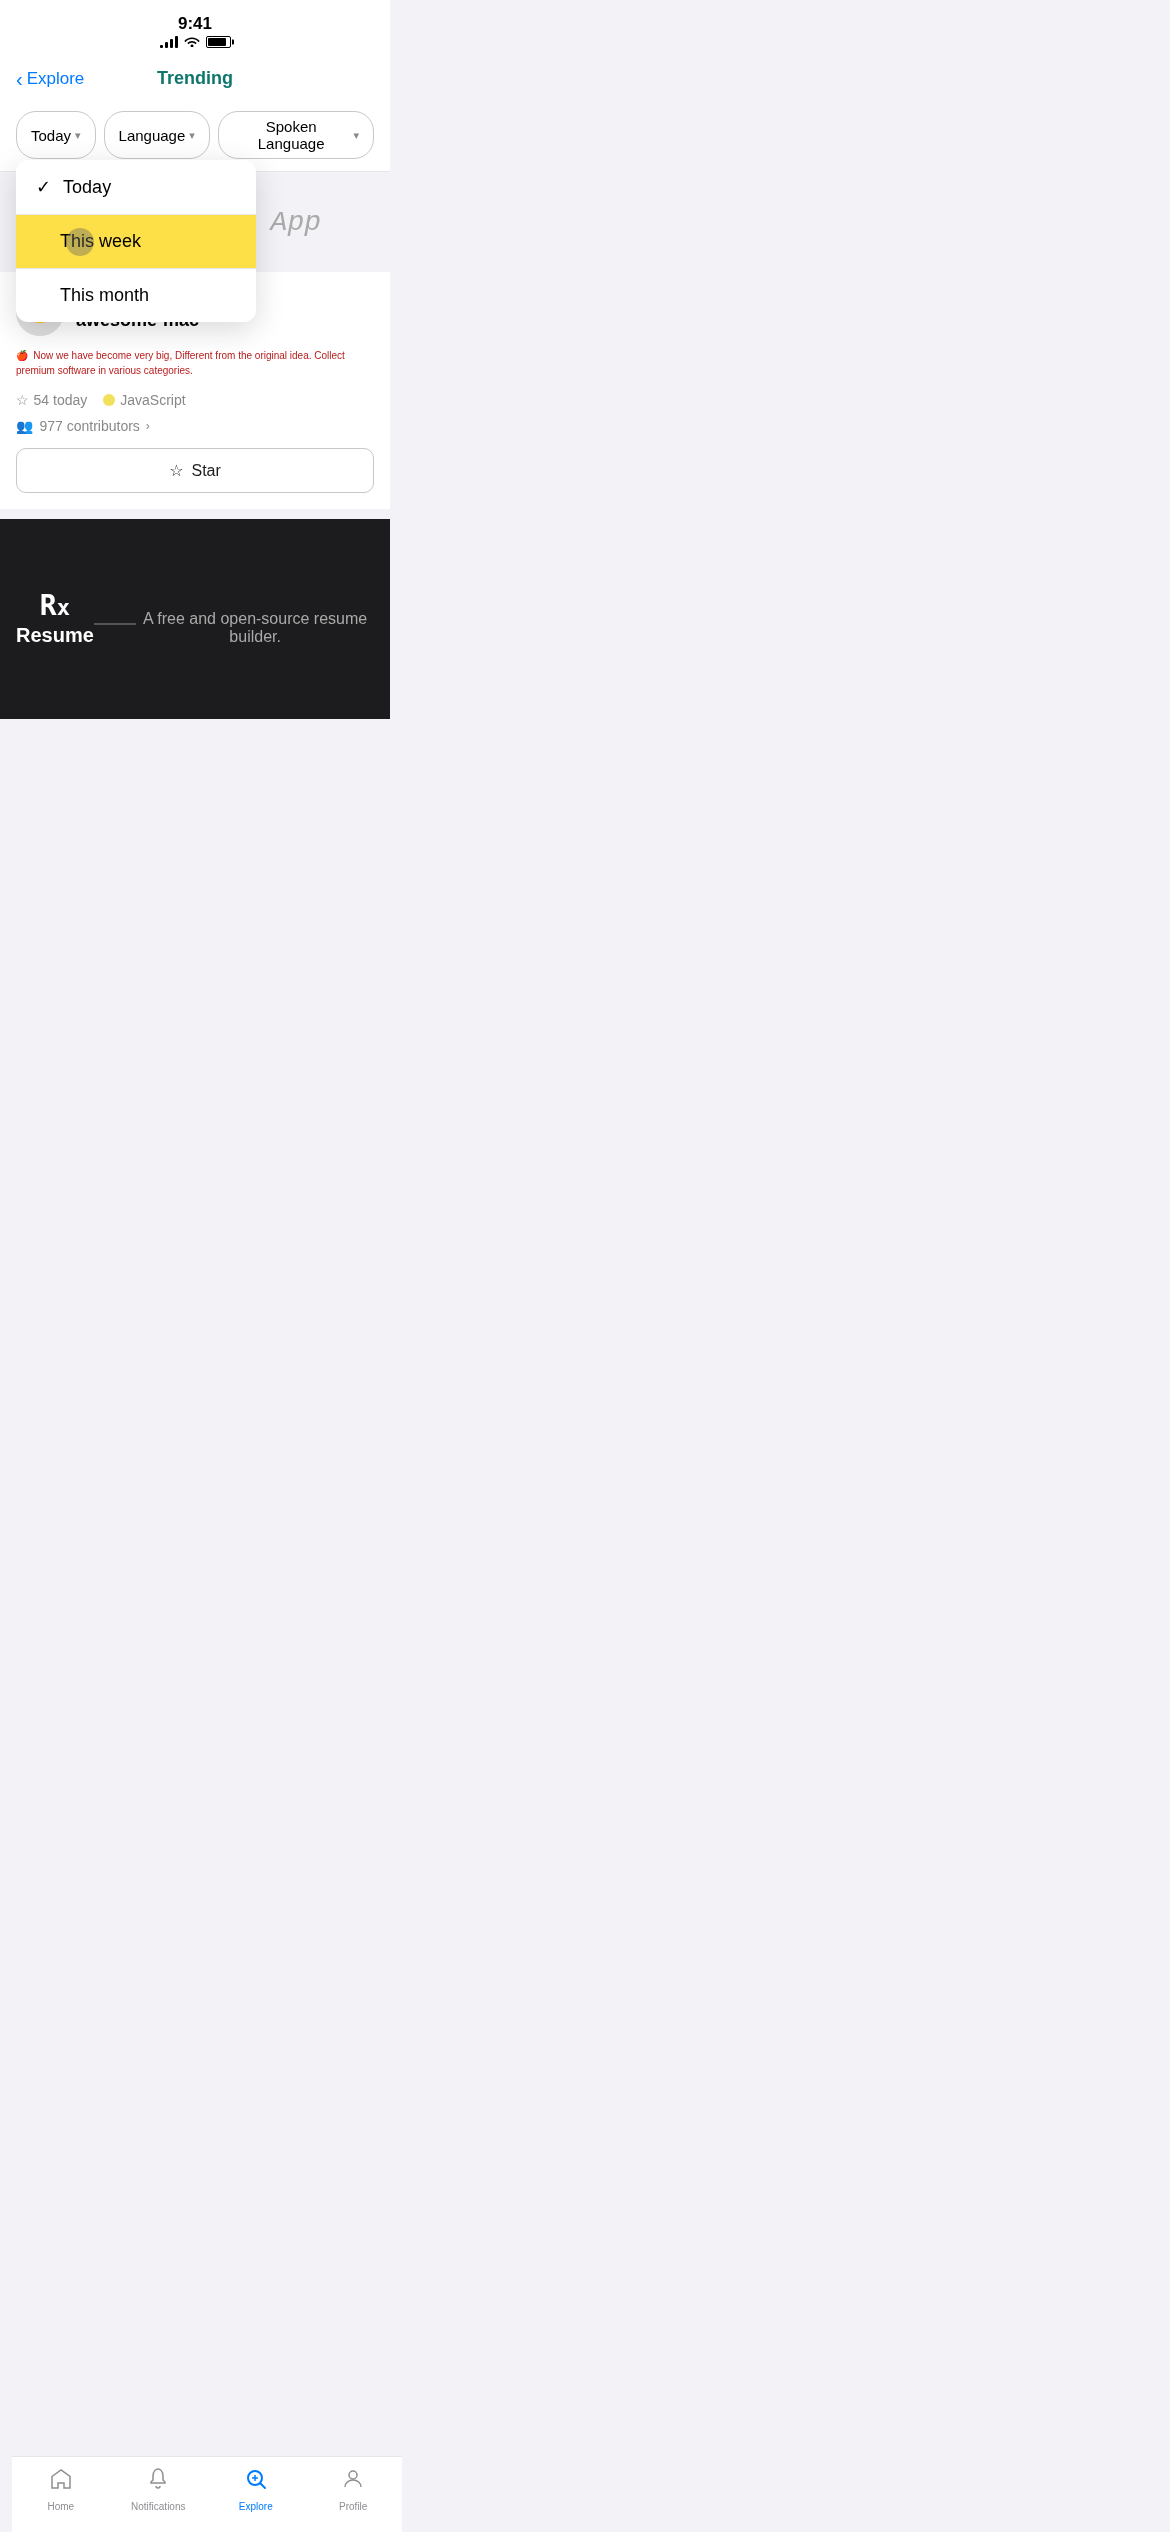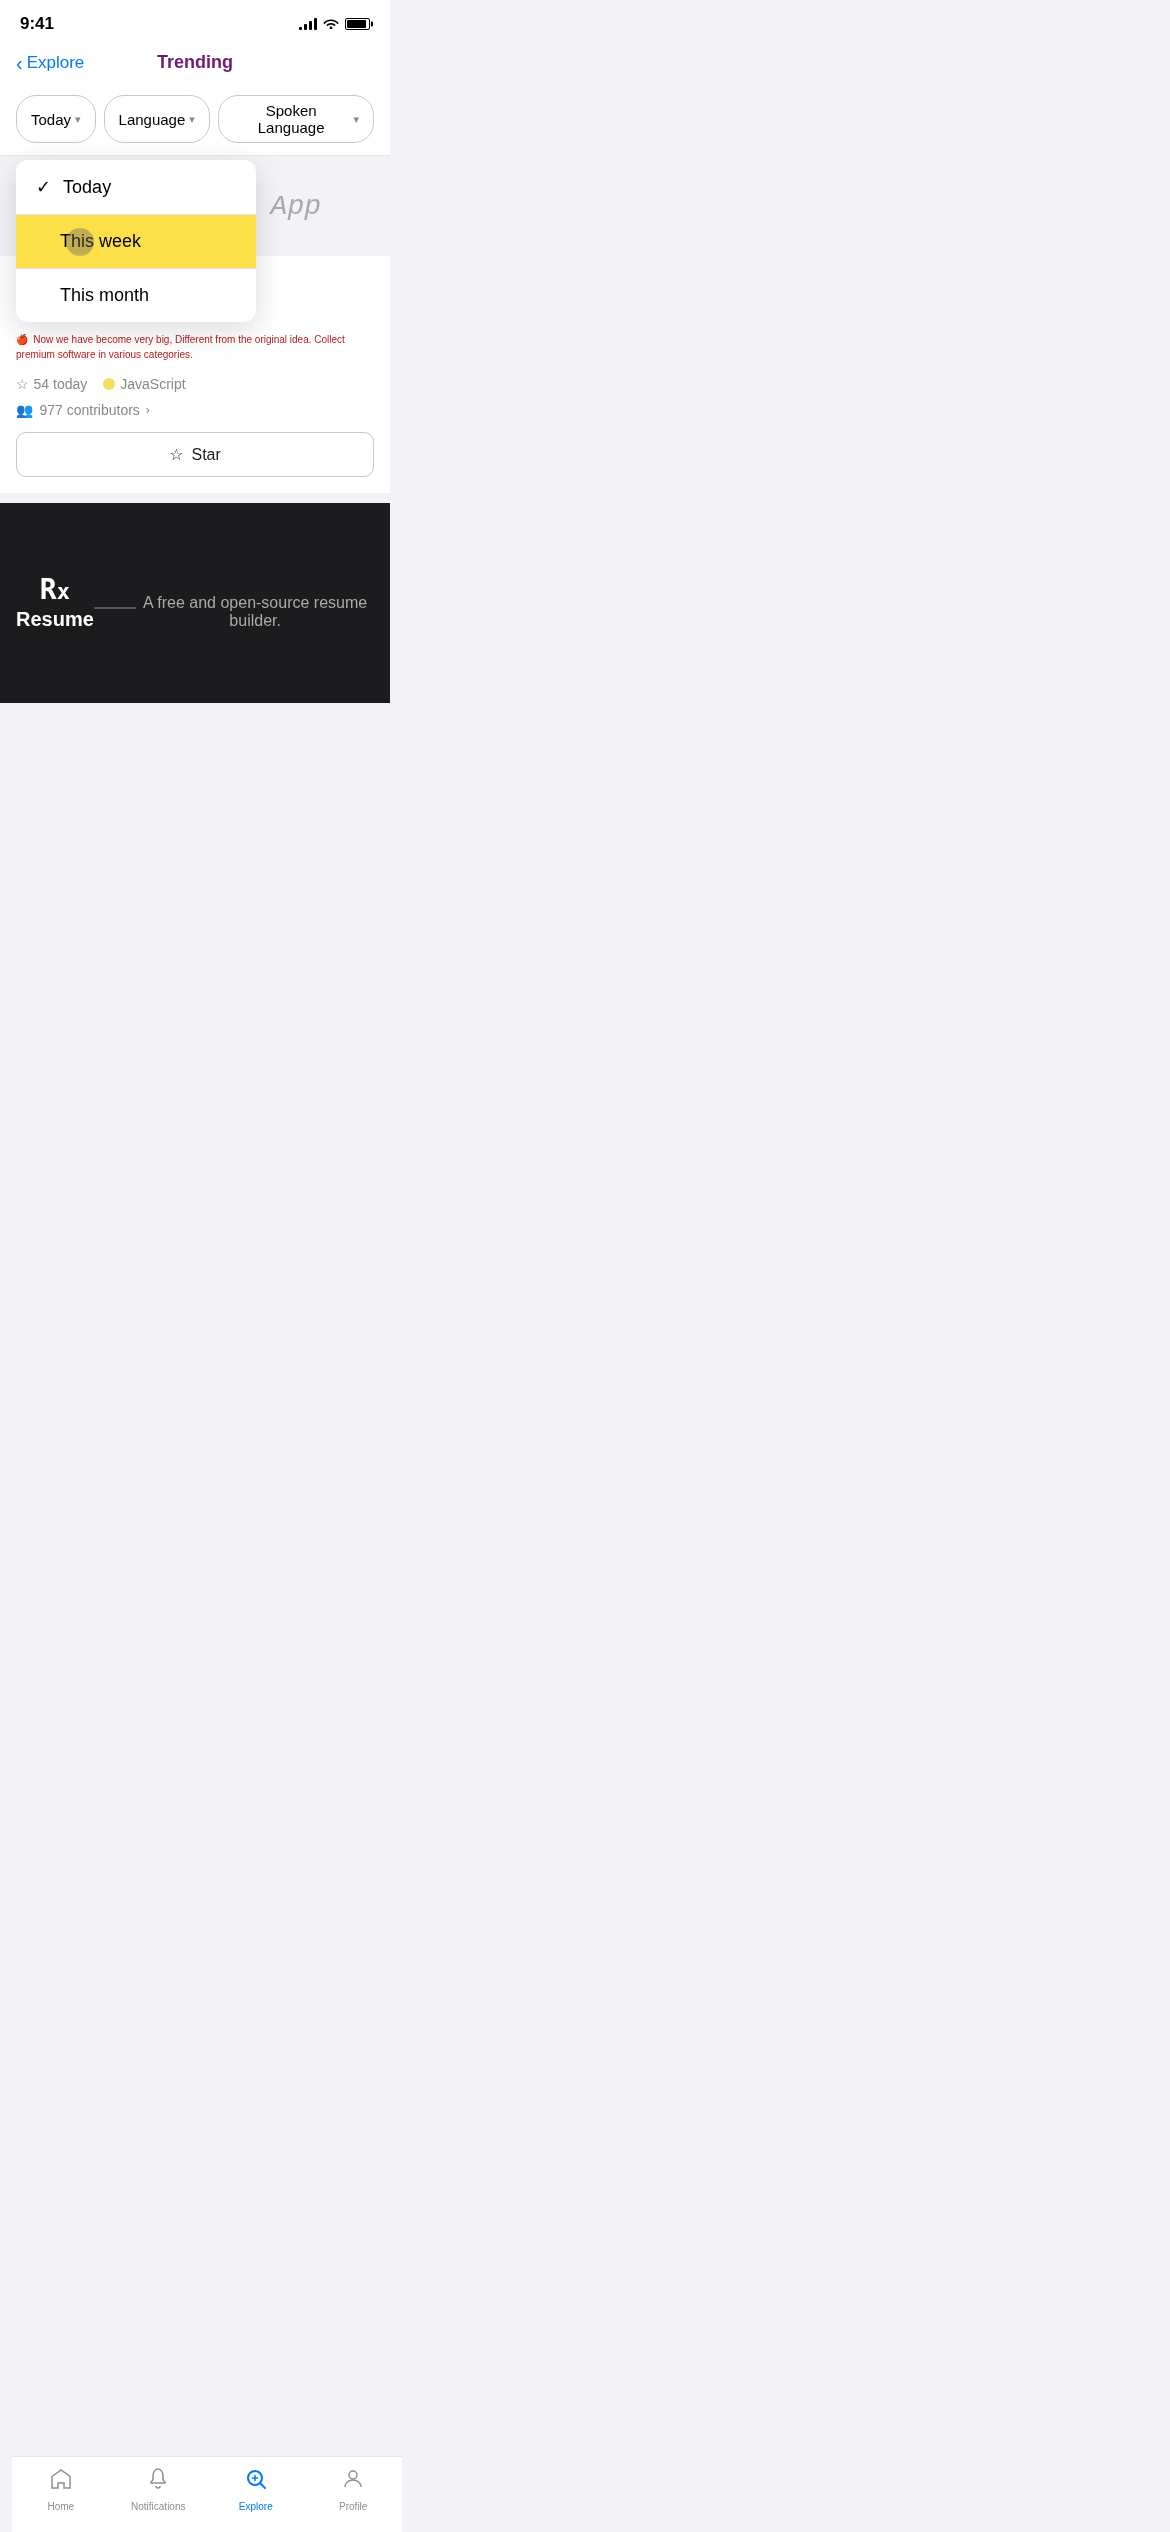--- a/index.html
+++ b/index.html
@@ -13,20 +13,21 @@
       position: relative;
     }
 
     
     .status-bar {
       display: flex;
       justify-content: space-between;
       align-items: center;
       padding: 14px 20px 8px;
       background: #fff;
+      flex-direction: column;
     }
     .status-time {
       font-size: 17px;
       font-weight: 600;
       color: #000;
     }
     .status-icons {
       display: flex;
       align-items: center;
       gap: 6px;
@@ -93,21 +94,21 @@
       font-size: 17px;
       text-decoration: none;
     }
     .nav-back-chevron {
       font-size: 20px;
       line-height: 1;
     }
     .nav-title {
       font-size: 18px;
       font-weight: 600;
-      color: #701a75;
+      color: #0f766e;
     }
 
     
     .filter-bar {
       display: flex;
       gap: 8px;
       padding: 10px 16px 12px;
       background: #fff;
       border-bottom: 1px solid #e5e5ea;
     }

